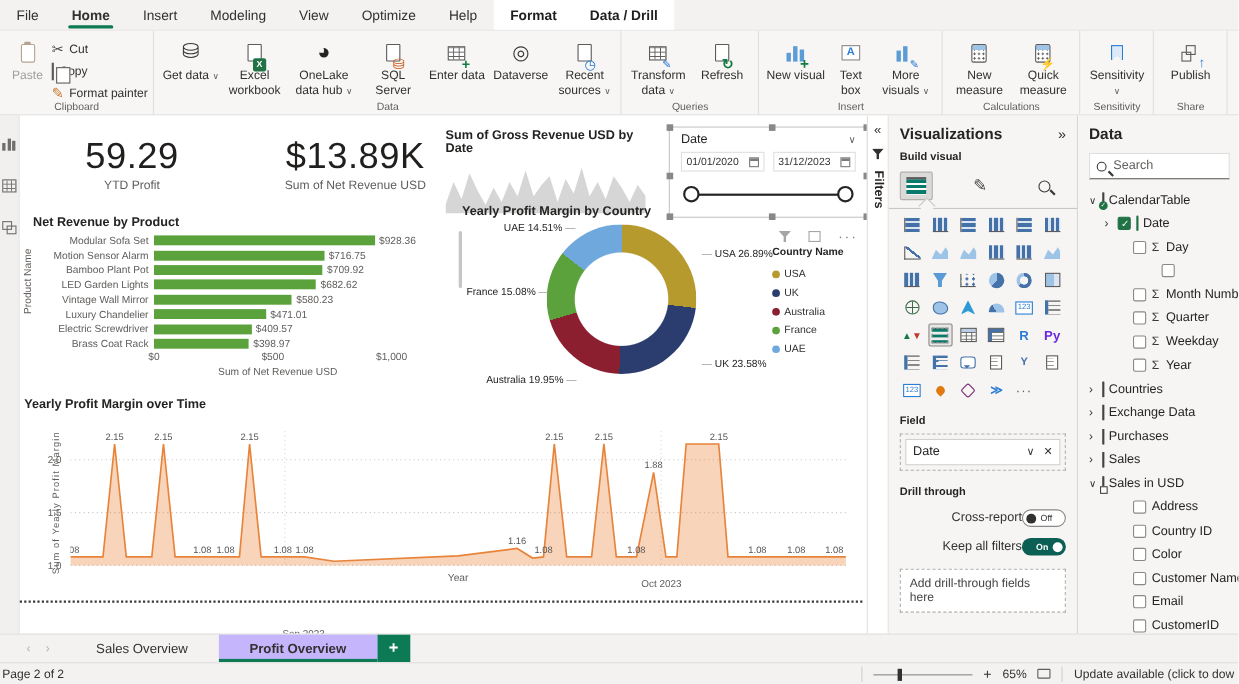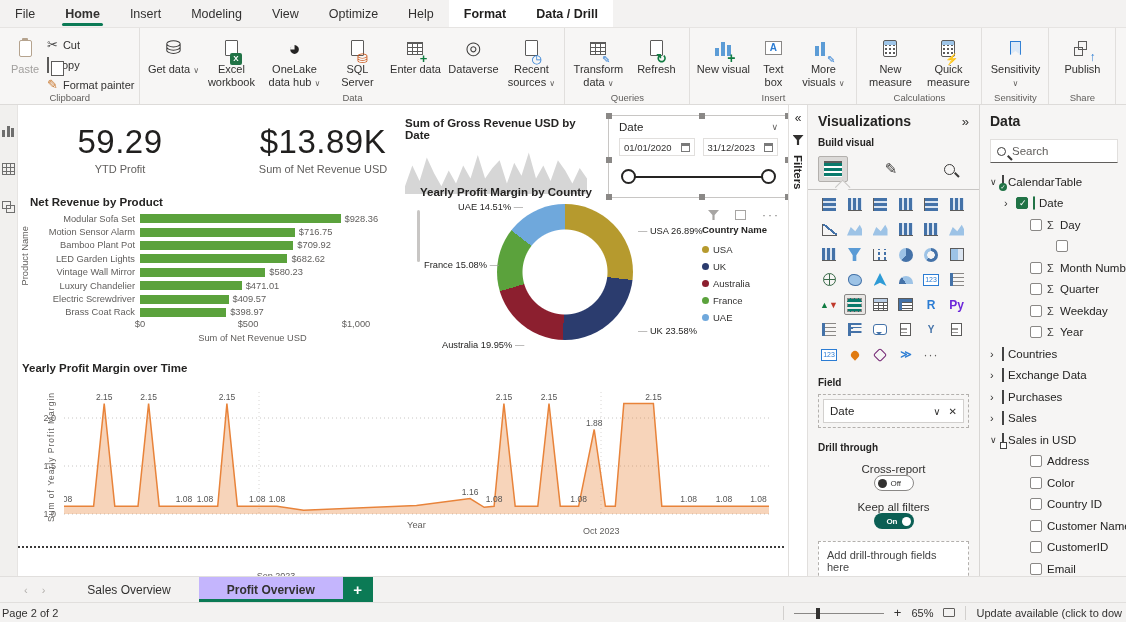--- a/index.html
+++ b/index.html
@@ -168,21 +168,21 @@
   .k-doc { width:11px; height:13px; border:1.2px solid #5c5b5a; background:repeating-linear-gradient(transparent 0 2px, #9a9896 2px 3.5px) 0 2px/70% 8px no-repeat #fff;}
   .k-tr { font-size:10px; color:#4472a8;}
   .k-pin { width:8px; height:8px; border-radius:50% 50% 50% 0; background:#e07a10; transform:rotate(-45deg);}
   .k-dm { width:10px; height:10px; border:1.6px solid #742774; transform:rotate(45deg); border-radius:2px;}
   .k-pa { font-size:11px; color:#2b7cd3; font-weight:bold; letter-spacing:-1px;}
   .k-more { color:#605e5c; font-size:12px; letter-spacing:1px;}
 
   .fieldwell { margin-top:6px; border:1px dashed #b3b0ad; padding:4px; }
   .fieldpill { background:#fff; border:1px solid #d2d0ce; height:24px; display:flex; align-items:center; padding:0 6px; font-size:11.5px; color:#252423; justify-content:space-between;}
   .pillbtns { display:flex; gap:8px; color:#323130; font-size:10px; }
-  .drillrow { display:flex; justify-content:flex-end; align-items:center; margin-top:10px; font-size:11.5px; color:#323130;flex-direction:column;}
+  .drillrow { display:flex; justify-content:flex-end; align-items:center; margin-top:10px; font-size:11.5px; color:#323130;}
   .toggle { width:40px; height:16px; border-radius:9px; font-size:8px; display:flex; align-items:center; }
   .toggle.off { border:1px solid #8a8886; background:#fff; color:#323130; }
   .toggle.off .dot { width:9px; height:9px; border-radius:50%; background:#323130; margin:0 4px 0 3px;}
   .toggle.on { background:#0b5f54; color:#fff; justify-content:flex-end; }
   .toggle.on .dot { width:9px; height:9px; border-radius:50%; background:#fff; margin:0 3px 0 4px;}
   .toggle.on .tlabel { order:-1; margin-left:12px; font-weight:bold;}
   .dropzone { margin-top:12px; border:1px dashed #b3b0ad; background:#fff; font-size:11px; color:#444; padding:7px 8px; }
 
   
   #datapanel { position:absolute; left:980px; top:105px; width:146px; height:471px; background:#f6f5f4; padding:8px 0 0 10px; overflow:hidden;}
@@ -843,41 +843,41 @@
         <span>Sales in USD</span>
       </div>
       <div class="trow" style="padding-left: 28px;">
         <span class="texp"></span>
         <span class="tcb"></span>
         <span>Address</span>
       </div>
       <div class="trow" style="padding-left: 28px;">
         <span class="texp"></span>
         <span class="tcb"></span>
+        <span>Country ID</span>
+      </div>
+      <div class="trow" style="padding-left: 28px;">
+        <span class="texp"></span>
+        <span class="tcb"></span>
         <span>Color</span>
       </div>
       <div class="trow" style="padding-left: 28px;">
         <span class="texp"></span>
         <span class="tcb"></span>
-        <span>Country ID</span>
-      </div>
-      <div class="trow" style="padding-left: 28px;">
-        <span class="texp"></span>
-        <span class="tcb"></span>
         <span>Customer Name</span>
       </div>
       <div class="trow" style="padding-left: 28px;">
         <span class="texp"></span>
         <span class="tcb"></span>
+        <span>Email</span>
+      </div>
+      <div class="trow" style="padding-left: 28px;">
+        <span class="texp"></span>
+        <span class="tcb"></span>
         <span>CustomerID</span>
-      </div>
-      <div class="trow" style="padding-left: 28px;">
-        <span class="texp"></span>
-        <span class="tcb"></span>
-        <span>Email</span>
       </div>
     </div>
 </div>
 
 <div id="tabbar">
   <div class="nav">
     <span>‹</span>
     <span>›</span>
   </div>
   <div id="ptabs" style="display:flex">

